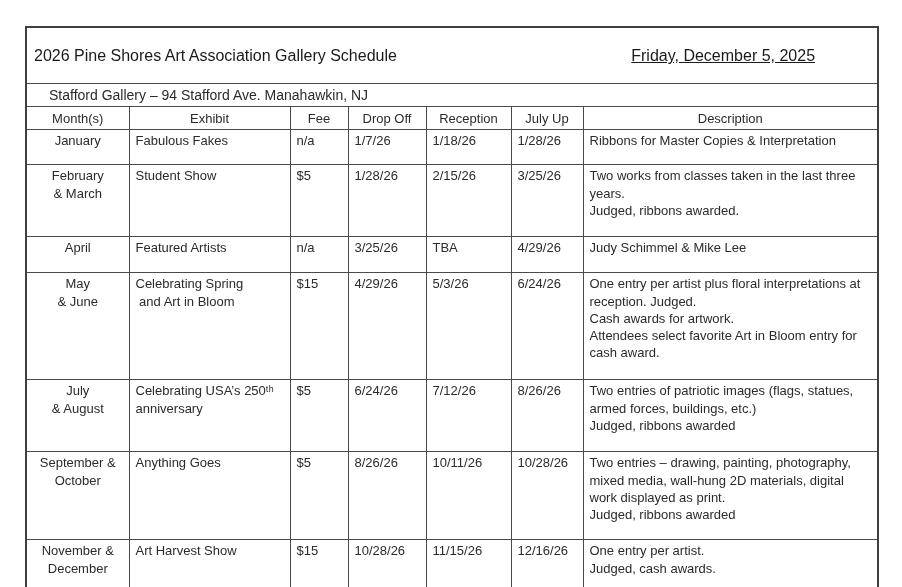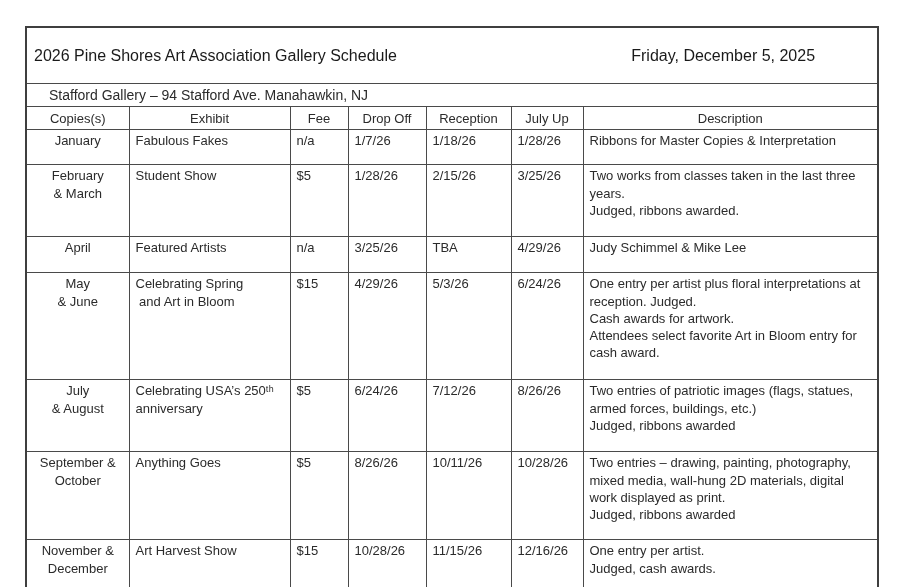--- a/index.html
+++ b/index.html
@@ -39,21 +39,21 @@
     vertical-align: middle;
   }
   .title-bar {
     display: flex;
     justify-content: space-between;
     align-items: center;
     font-size: 16px;
     color: #1a1a1a;
   }
   .title-bar .doc-title { padding-left: 7px; text-align: center; }
-  .title-bar .doc-date  { padding-right: 62px; }
+  .title-bar .doc-date  { padding-right: 62px; text-decoration: underline; }
   tr.subtitle-row td {
     height: 20px;
     font-size: 14px;
     vertical-align: middle;
     padding: 1px 22px;
   }
   tr.header-row td {
     height: 20px;
     text-align: center;
     vertical-align: middle;
@@ -86,21 +86,21 @@
           <span class="doc-date">Friday, December 5, 2025</span>
         </div>
       </td>
     </tr>
 
     <tr class="subtitle-row">
       <td colspan="7">Stafford Gallery – 94 Stafford Ave. Manahawkin, NJ</td>
     </tr>
 
     <tr class="header-row">
-      <td>Copies(s)</td>
+      <td>Month(s)</td>
       <td>Exhibit</td>
       <td>Fee</td>
       <td>Drop Off</td>
       <td>Reception</td>
       <td>July Up</td>
       <td>Description</td>
     </tr>
 
     <tr style="height:35px">
       <td class="c-months">January</td>

